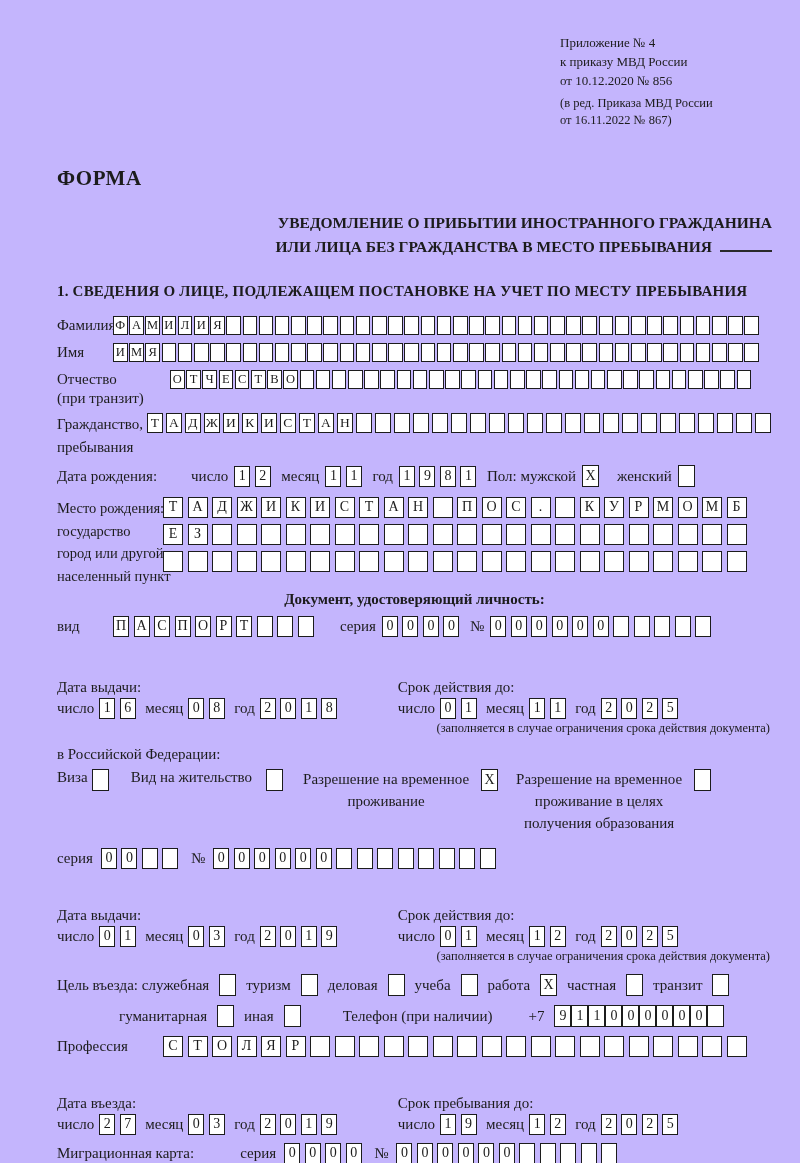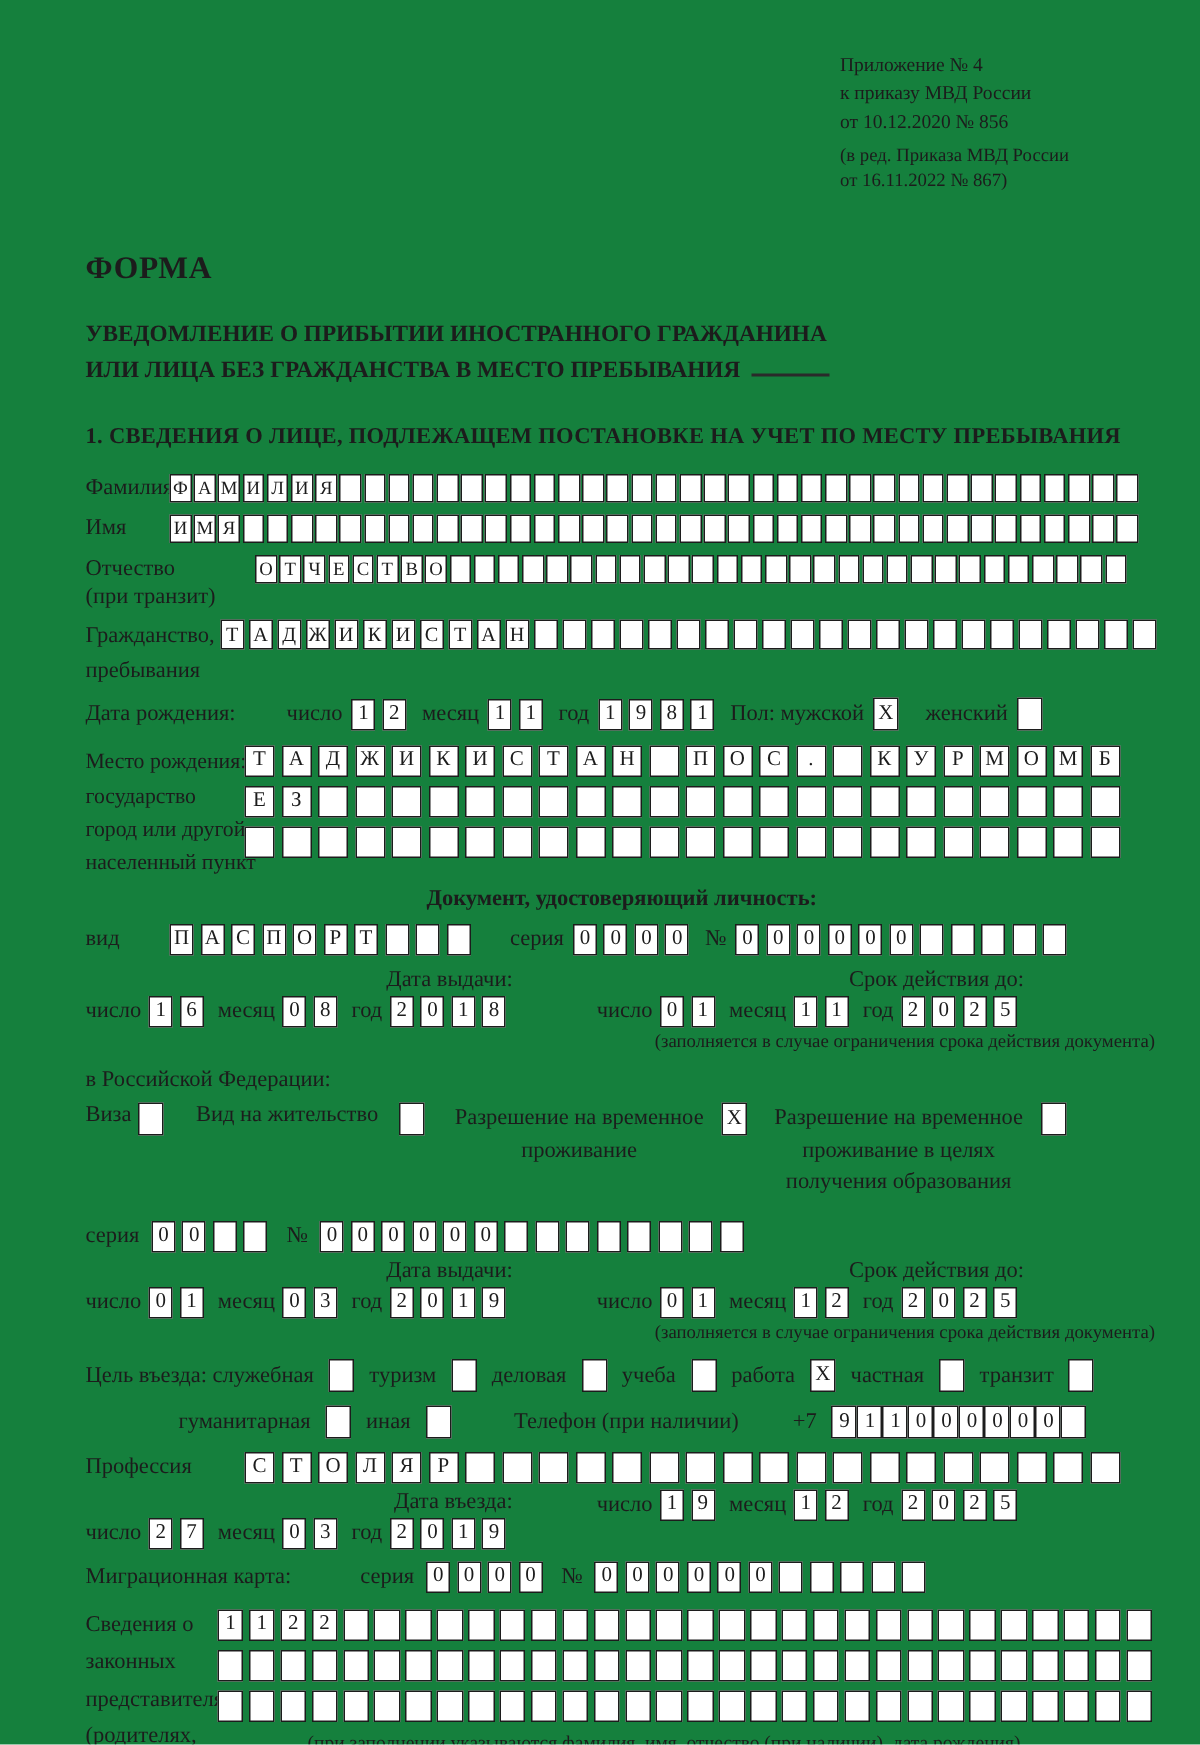--- a/index.html
+++ b/index.html
@@ -1,28 +1,28 @@
 <!DOCTYPE html>
 <html><head>
 <meta charset="utf-8">
 <style>
   * { margin:0; padding:0; box-sizing:border-box; }
   html,body { background:#fff; }
   .page {
     position:relative; width:800px; height:1163px; margin:0 auto;
-    background:#15803d; color:#1c1c1c;
+    background:#c4b5fd; color:#1c1c1c;
     font-family:"Liberation Serif", serif; font-size:15px;
     padding:34px 28px 20px 57px; overflow:hidden;
   }
   
   .hdr { margin-left:503px; font-size:13px; line-height:1.45; }
   .hdr .sub { font-size:12.5px; margin-top:4px; line-height:1.4; }
   .forma { text-align:left; font-weight:bold; font-size:21px; margin-top:36px; padding-right:28px; letter-spacing:.5px; }
   
-  .title { text-align:left; font-weight:bold; font-size:15.5px; line-height:1.55; margin-top:20px; }
+  .title { text-align:right; font-weight:bold; font-size:15.5px; line-height:1.55; margin-top:20px; }
   .title .uline { display:inline-block; width:52px; border-bottom:2px solid #2a2a2a; height:14px; margin-left:8px; }
   .sect { font-weight:bold; font-size:15px; margin-top:24px; margin-bottom:16px; letter-spacing:.2px; }
   
   .frow { display:flex; align-items:center; margin-bottom:8px; }
   .frow.top { align-items:flex-start; }
   .lbl { flex:0 0 auto; }
   .lblcol { flex:0 0 auto; line-height:1.55; }
   .cells { white-space:nowrap; }
   .cell {
     display:inline-block; width:14.6px; height:19px; border:1.5px solid #1c1c1c;
@@ -32,21 +32,21 @@
   .c-date .cell { width:16px; height:21px; margin-right:4.5px; font-size:14px; line-height:18px; }
   .c-lg  .cell { width:20px;  height:21px; margin-right:4.5px; font-size:14px; line-height:18px; }
   .c-md  .cell { width:17.4px;height:21px; margin-right:3.5px; font-size:14px; line-height:18px; }
   .c-cit .cell { width:15.5px;height:20px; margin-right:3.5px; font-size:13.5px; line-height:17px; }
   .c-chk .cell { width:17px; height:22px; margin-right:0; font-size:14px; line-height:19px; }
   .stack > .cells { display:block; margin-bottom:6px; }
   .center-bold { text-align:center; font-weight:bold; margin:4px 0 8px 0; }
   
   .datepair { display:flex; margin-bottom:2px; }
   .dp-col { }
-  .dp-col .dp-title { text-align:right; margin-bottom:2px; }
+  .dp-col .dp-title { text-align:left; margin-bottom:2px;margin-top:34px; }
   .dp-line { display:flex; align-items:center; gap:5px; }
   .dp-right { margin-left:56px; }
   .note-right { text-align:right; font-size:12.5px; margin:2px 2px 10px 0; }
   
   .rvp { display:flex; align-items:flex-start; margin:4px 0 14px 0; }
   .rvp .opt { display:flex; align-items:flex-start; }
   .rvp .txt { text-align:center; line-height:1.45; }
   .purpose { display:flex; align-items:center; gap:10px; margin-bottom:9px; flex-wrap:nowrap; }
   .indent { margin-left:62px; }
   .footnote { font-size:13px; margin-left:148px; margin-top:2px; }
@@ -267,20 +267,21 @@
       <div class="dp-line">
         <span>число</span>
         <span class="cells"><span class="cell">2</span><span class="cell">7</span></span>
         <span>месяц</span>
         <span class="cells"><span class="cell">0</span><span class="cell">3</span></span>
         <span>год</span>
         <span class="cells"><span class="cell">2</span><span class="cell">0</span><span class="cell">1</span><span class="cell">9</span></span>
       </div>
     </div>
     <div class="dp-col dp-right">
+      <div class="dp-title">Срок пребывания до:</div>
       <div class="dp-line">
         <span>число</span>
         <span class="cells"><span class="cell">1</span><span class="cell">9</span></span>
         <span>месяц</span>
         <span class="cells"><span class="cell">1</span><span class="cell">2</span></span>
         <span>год</span>
         <span class="cells"><span class="cell">2</span><span class="cell">0</span><span class="cell">2</span><span class="cell">5</span></span>
       </div>
     </div>
   </div>

